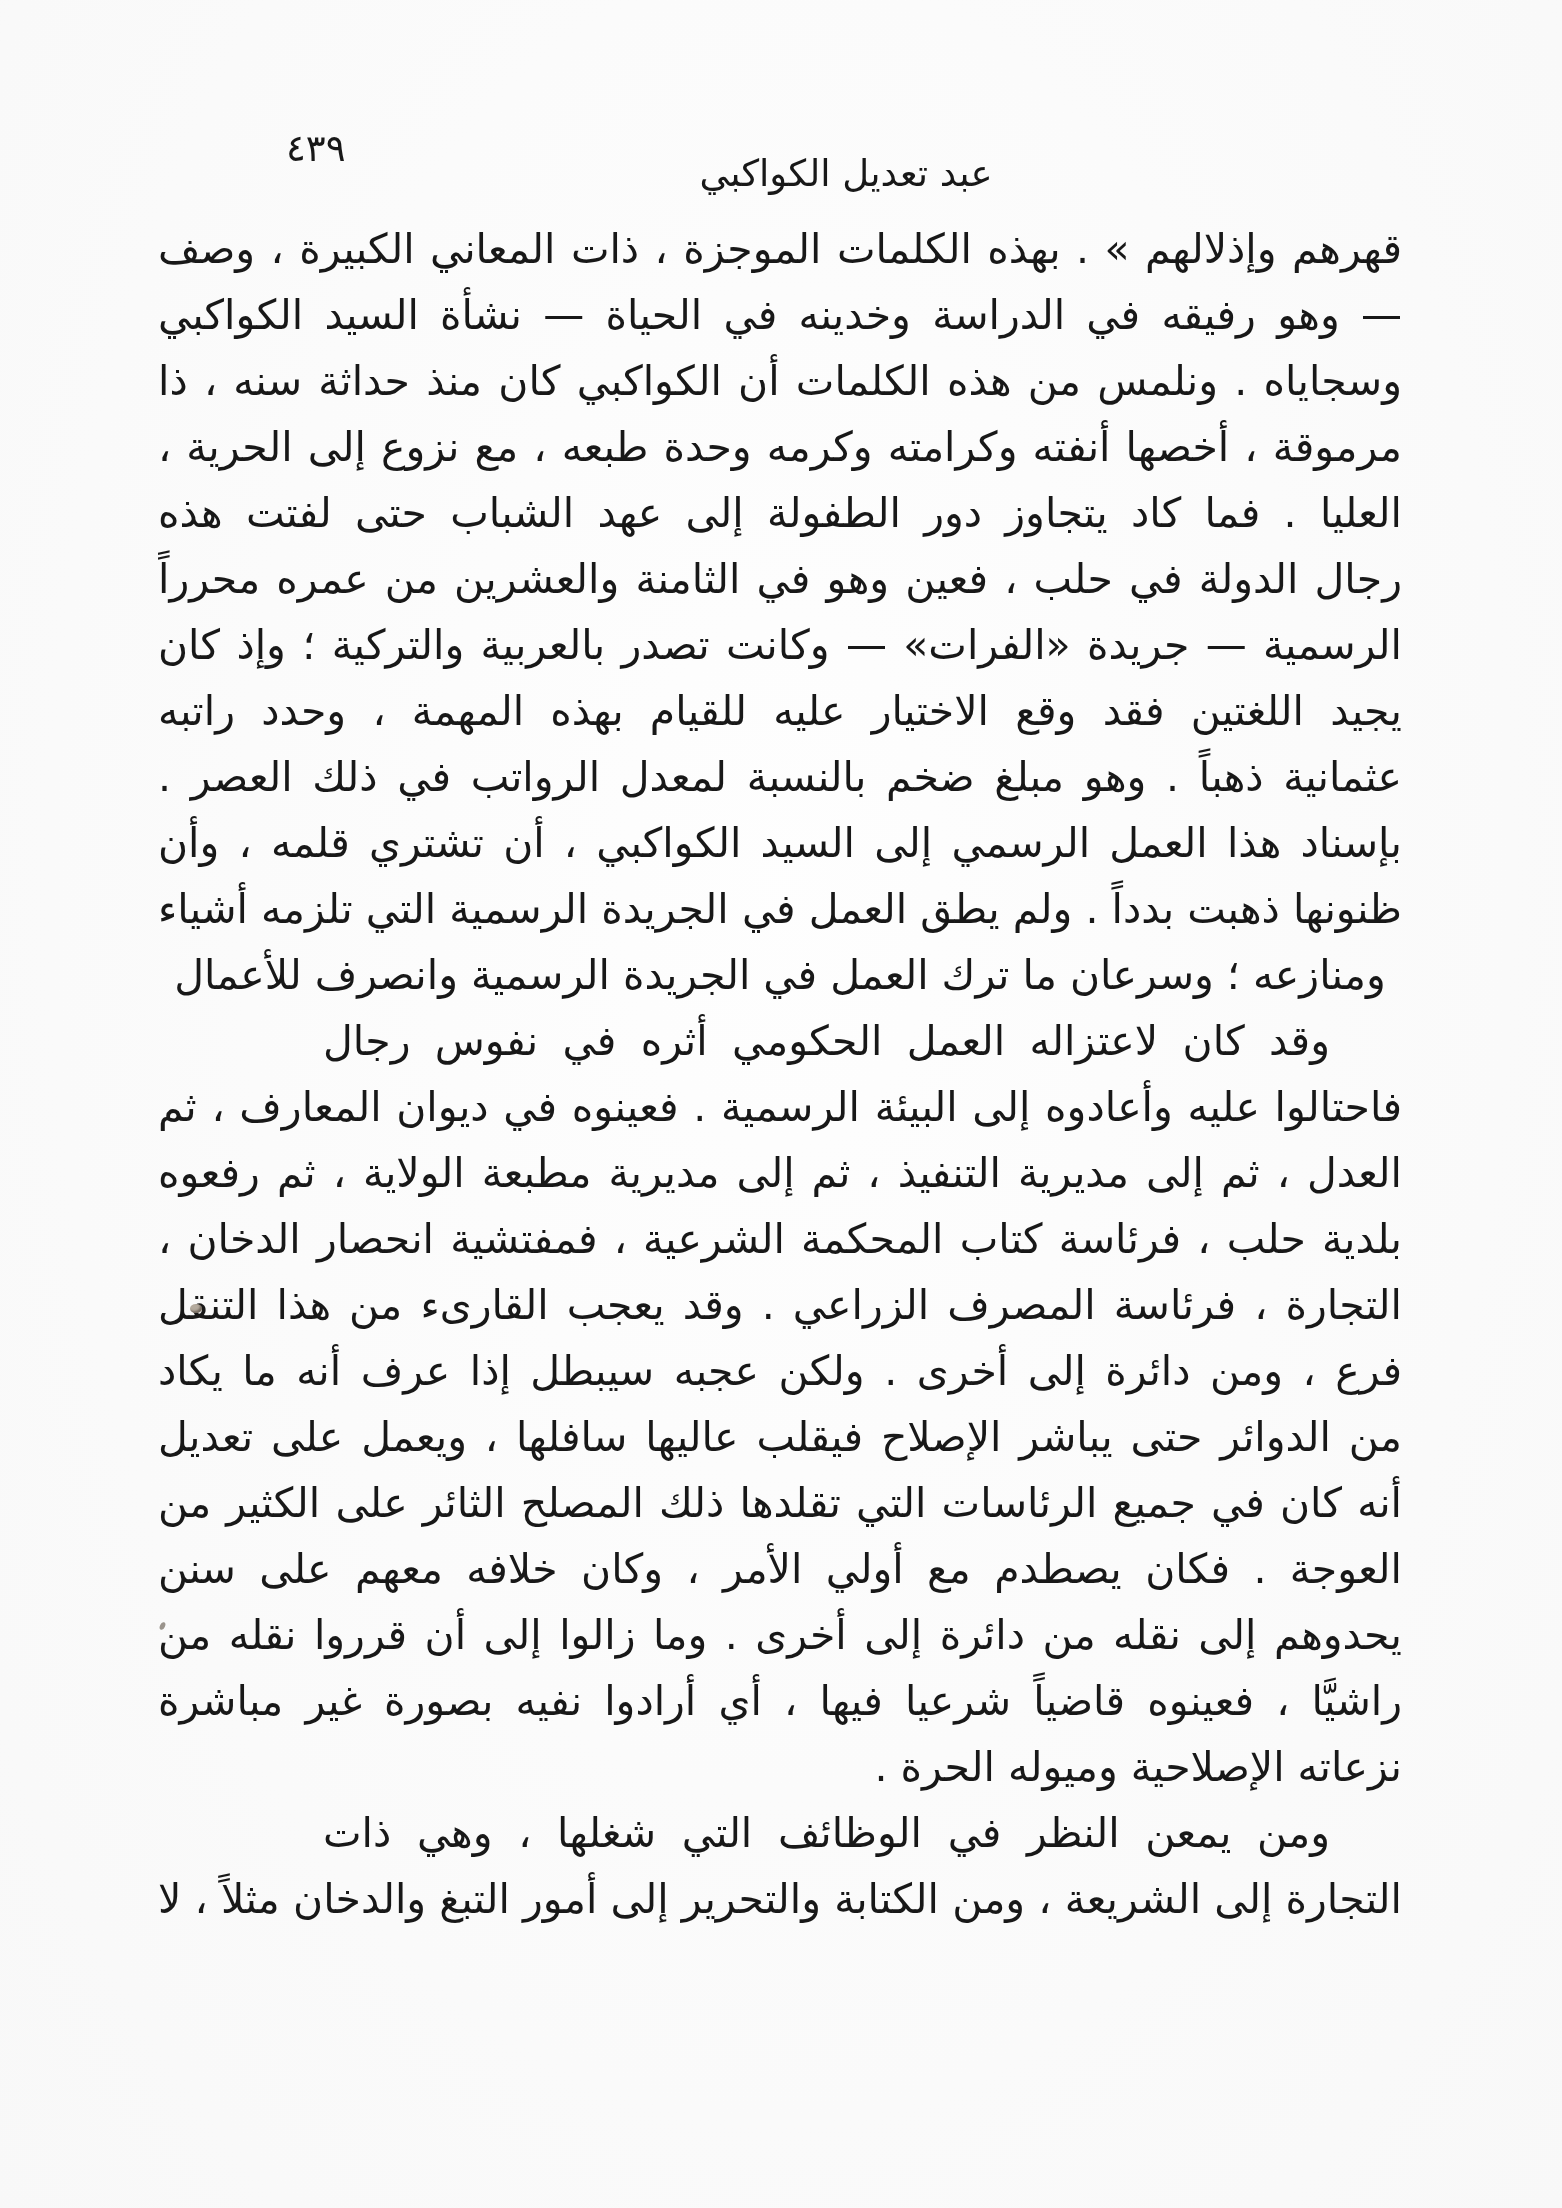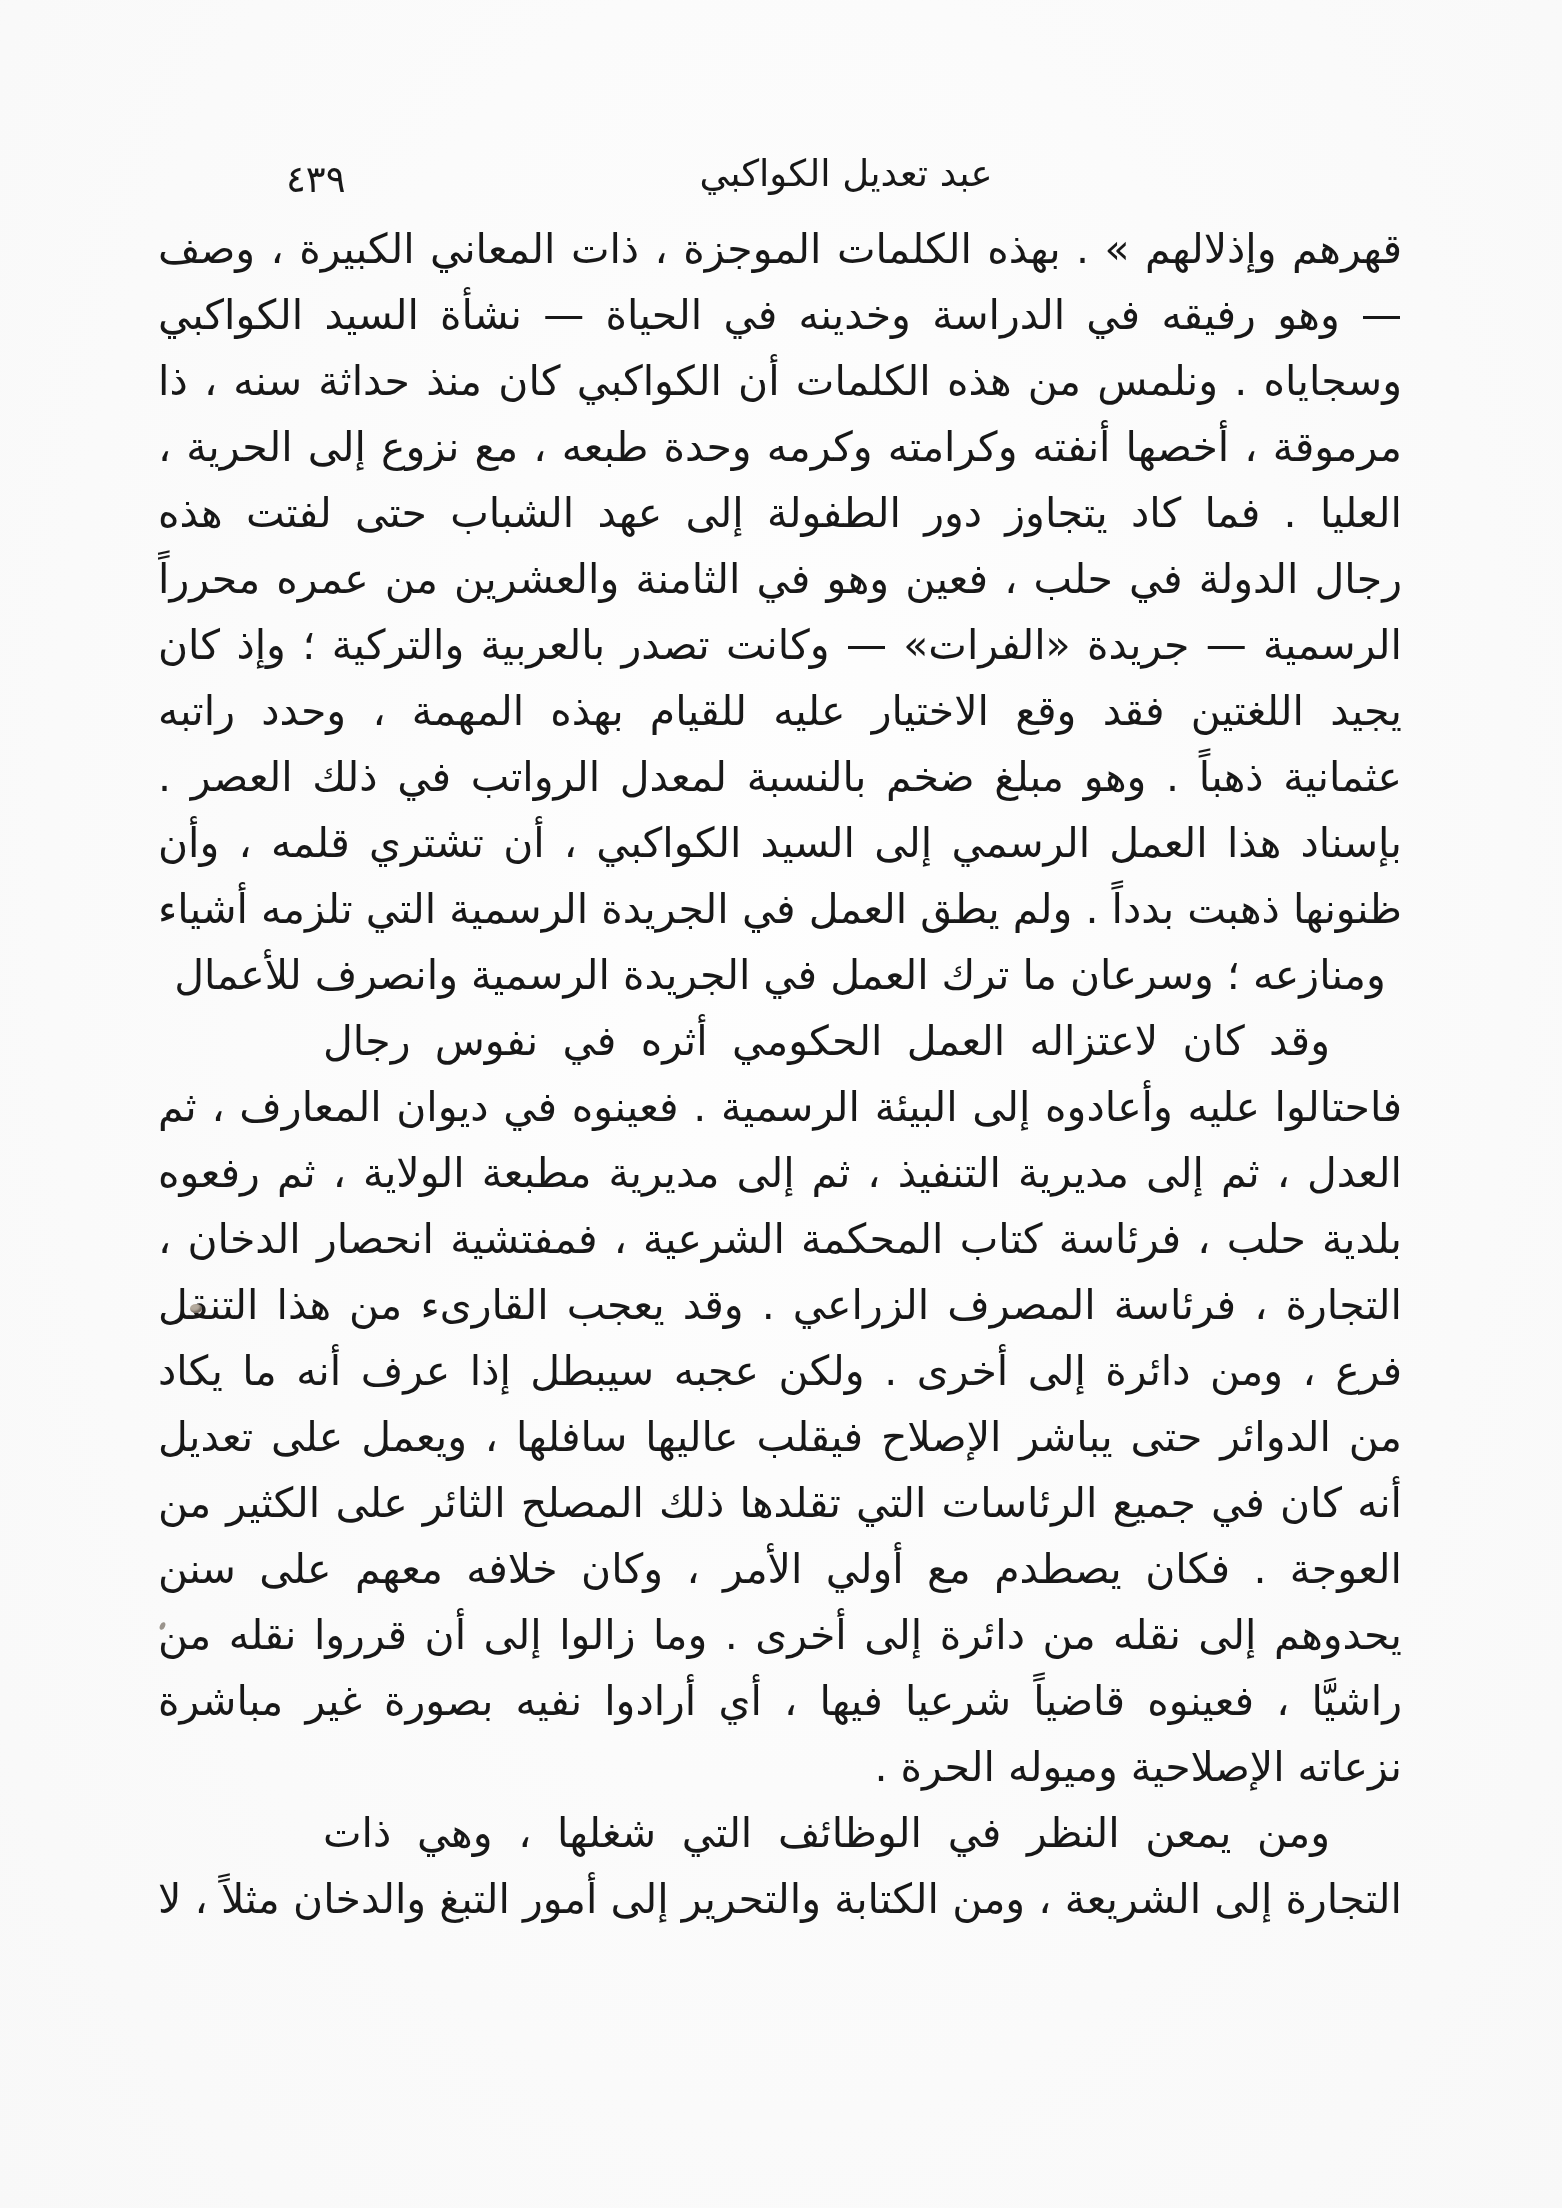--- a/index.html
+++ b/index.html
@@ -12,21 +12,21 @@
     width:1562px;height:2208px;
     background:var(--paper);
     background-image:
       radial-gradient(ellipse at 50% 40%, rgba(255,255,255,0.6) 0%, rgba(0,0,0,0.015) 100%);
     overflow:hidden;
     color:var(--ink);
     font-family:"DejaVu Sans",sans-serif;
   }
   .page-number{
     position:absolute;
-    top:158px;left:286px;
+    top:127px;left:286px;
     font-size:37px;
     letter-spacing:2px;
   }
   .header-title{
     position:absolute;
     top:152px;left:846px;
     transform:translateX(-50%);
     font-size:37px;
     white-space:nowrap;
   }

